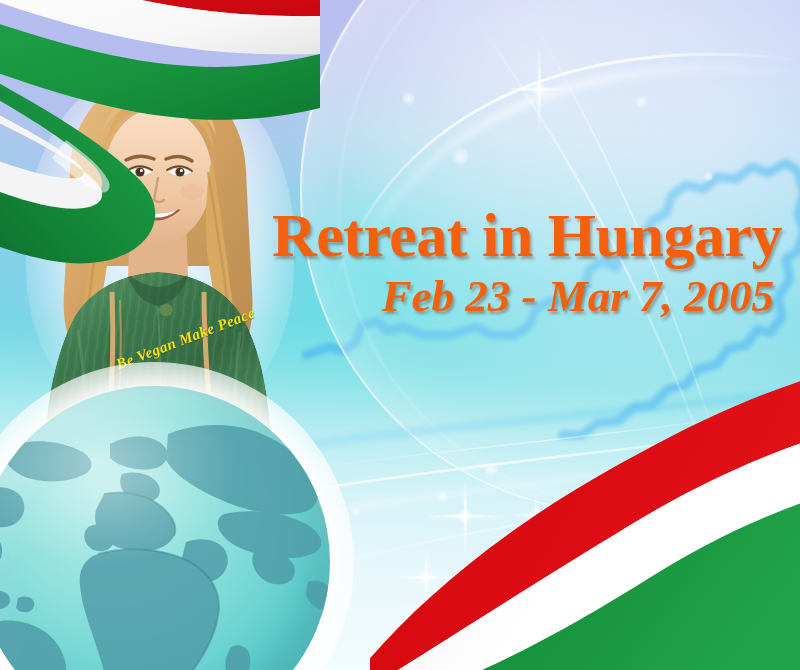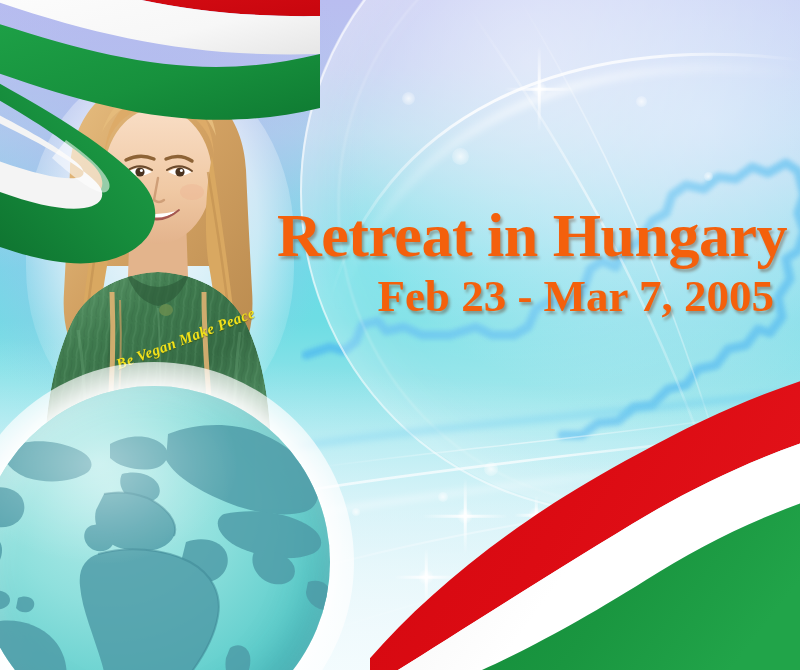--- a/index.html
+++ b/index.html
@@ -191,32 +191,32 @@
   .title-main {
     font-family: "Liberation Serif", serif;
     font-weight: bold;
     font-size: 62px;
     line-height: 1.02;
     color: #f4600c;
     text-shadow: 2px 3px 3px rgba(90,40,10,0.38);
     letter-spacing: -0.5px;
     white-space: nowrap;
     margin: 0;
-    text-align: center;
   }
   .title-sub {
     font-family: "Liberation Serif", serif;
     font-weight: bold;
     font-size: 45px;
     line-height: 1.05;
     color: #f4600c;
     text-shadow: 2px 3px 3px rgba(90,40,10,0.38);
     text-align: right;
     white-space: nowrap;
     margin: 6px 18px 0 0;
+    font-style: italic;
   }
 </style>
 </head>
 <body>
 
 <div id="poster">
 
   <div class="bg-base"></div>
   <div class="bg-right-wash"></div>
   <div class="bg-left-wash"></div>

